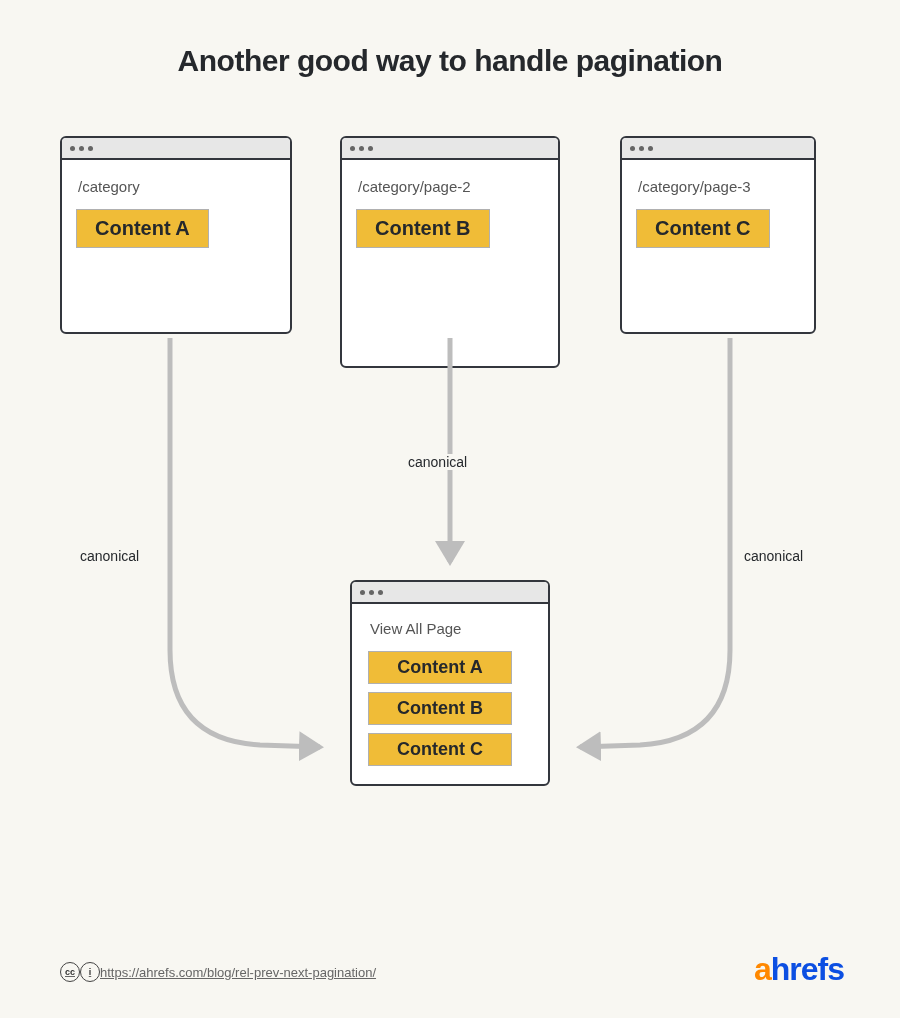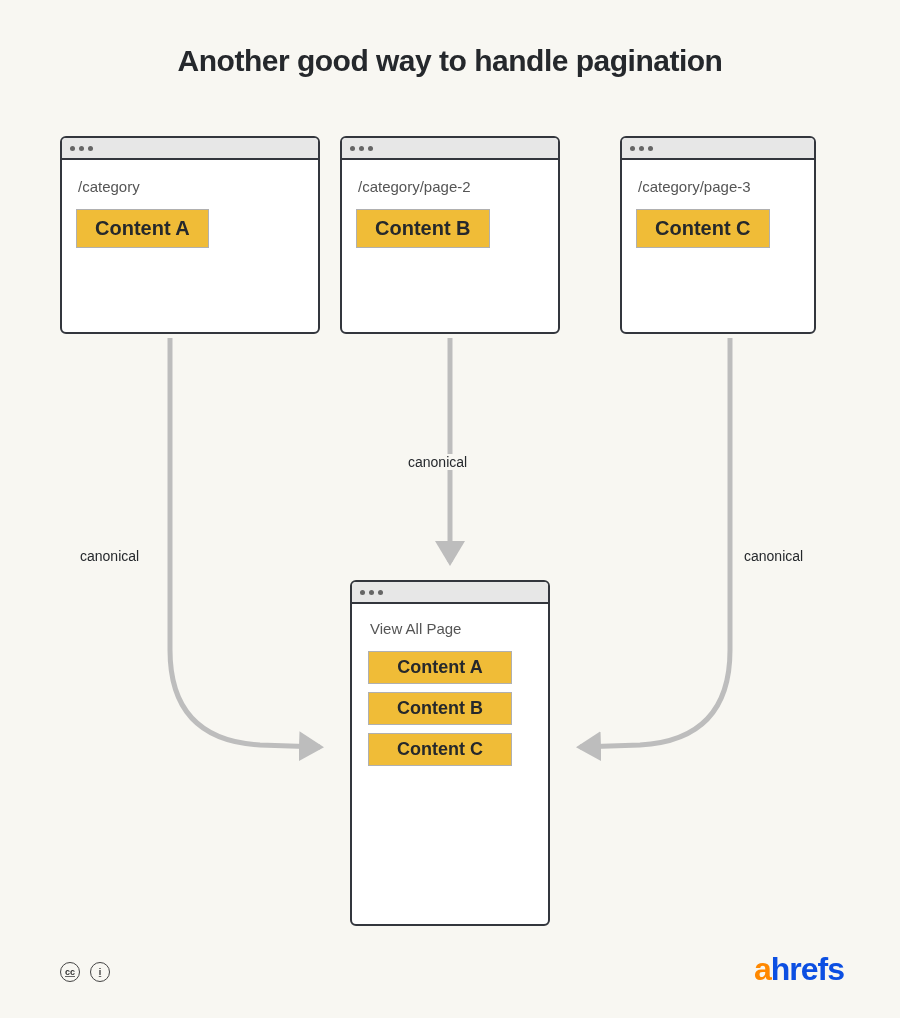--- a/index.html
+++ b/index.html
@@ -108,21 +108,20 @@
     width: 900px; height: 1018px;
     pointer-events: none;
   }
   
   .footer {
     position: absolute;
     left: 60px;
     bottom: 36px;
     display: flex;
     align-items: center;
-    gap: 10px;
     color: #666;
     font-size: 13px;
     text-decoration: underline;
   }
   .cc-badge {
     width: 18px; height: 18px;
     border: 1.5px solid #444;
     border-radius: 50%;
     display: flex;
     align-items: center;
@@ -143,33 +142,33 @@
   .brand .a1 { color: var(--ahrefs-orange); }
   .brand .rest { color: var(--ahrefs-blue); }
 </style>
 </head>
 <body>
 
 <div class="canvas">
 
   <div class="title" style="top:44px;">Another good way to handle pagination</div>
 
-  <div class="window" style="left:60px; top:136px; width:260px; height:198px;">
+  <div class="window" style="left:60px; top:136px; width:232px; height:198px;">
     <div class="win-titlebar">
       <span class="win-dot"></span>
       <span class="win-dot"></span>
       <span class="win-dot"></span>
     </div>
     <div class="win-body">
       <div class="win-url">/category</div>
       <span class="chip">Content A</span>
     </div>
   </div>
 
-  <div class="window" style="left:340px; top:136px; width:220px; height:198px;">
+  <div class="window" style="left:340px; top:136px; width:220px; height:232px;">
     <div class="win-titlebar">
       <span class="win-dot"></span>
       <span class="win-dot"></span>
       <span class="win-dot"></span>
     </div>
     <div class="win-body">
       <div class="win-url">/category/page-2</div>
       <span class="chip">Content B</span>
     </div>
   </div>
@@ -197,36 +196,37 @@
 
     <path d="M170 338 L170 650 Q170 740 260 745 L320 747" stroke="#bdbdbd" stroke-width="5" fill="none" marker-end="url(#arrowhead)"></path>
 
     <path d="M730 338 L730 650 Q730 740 640 745 L580 747" stroke="#bdbdbd" stroke-width="5" fill="none" marker-end="url(#arrowhead)"></path>
   </svg>
 
   <div class="arrow-label" style="left:404px; top:454px;">canonical</div>
   <div class="arrow-label" style="left:76px;  top:548px;">canonical</div>
   <div class="arrow-label" style="left:740px; top:548px;">canonical</div>
 
-  <div class="window" style="left:350px; top:580px; width:200px; height:346px;">
+  <div class="window" style="left:350px; top:580px; width:200px; height:206px;">
     <div class="win-titlebar">
       <span class="win-dot"></span>
       <span class="win-dot"></span>
       <span class="win-dot"></span>
     </div>
     <div class="win-body" style="padding:12px 16px;">
       <div class="win-url" style="margin:4px 0 14px 2px;">View All Page</div>
       <span class="chip-small">Content A</span>
       <span class="chip-small">Content B</span>
       <span class="chip-small">Content C</span>
     </div>
   </div>
 
   <div class="footer">
     <span class="cc-badge">cc</span>
     <span class="cc-badge">i</span>
+    <span>https://ahrefs.com/blog/rel-prev-next-pagination/</span>
   </div>
 
   <div class="brand">
     <span class="a1">a</span><span class="rest">hrefs</span>
   </div>
 
 </div>
 
 </body></html>

